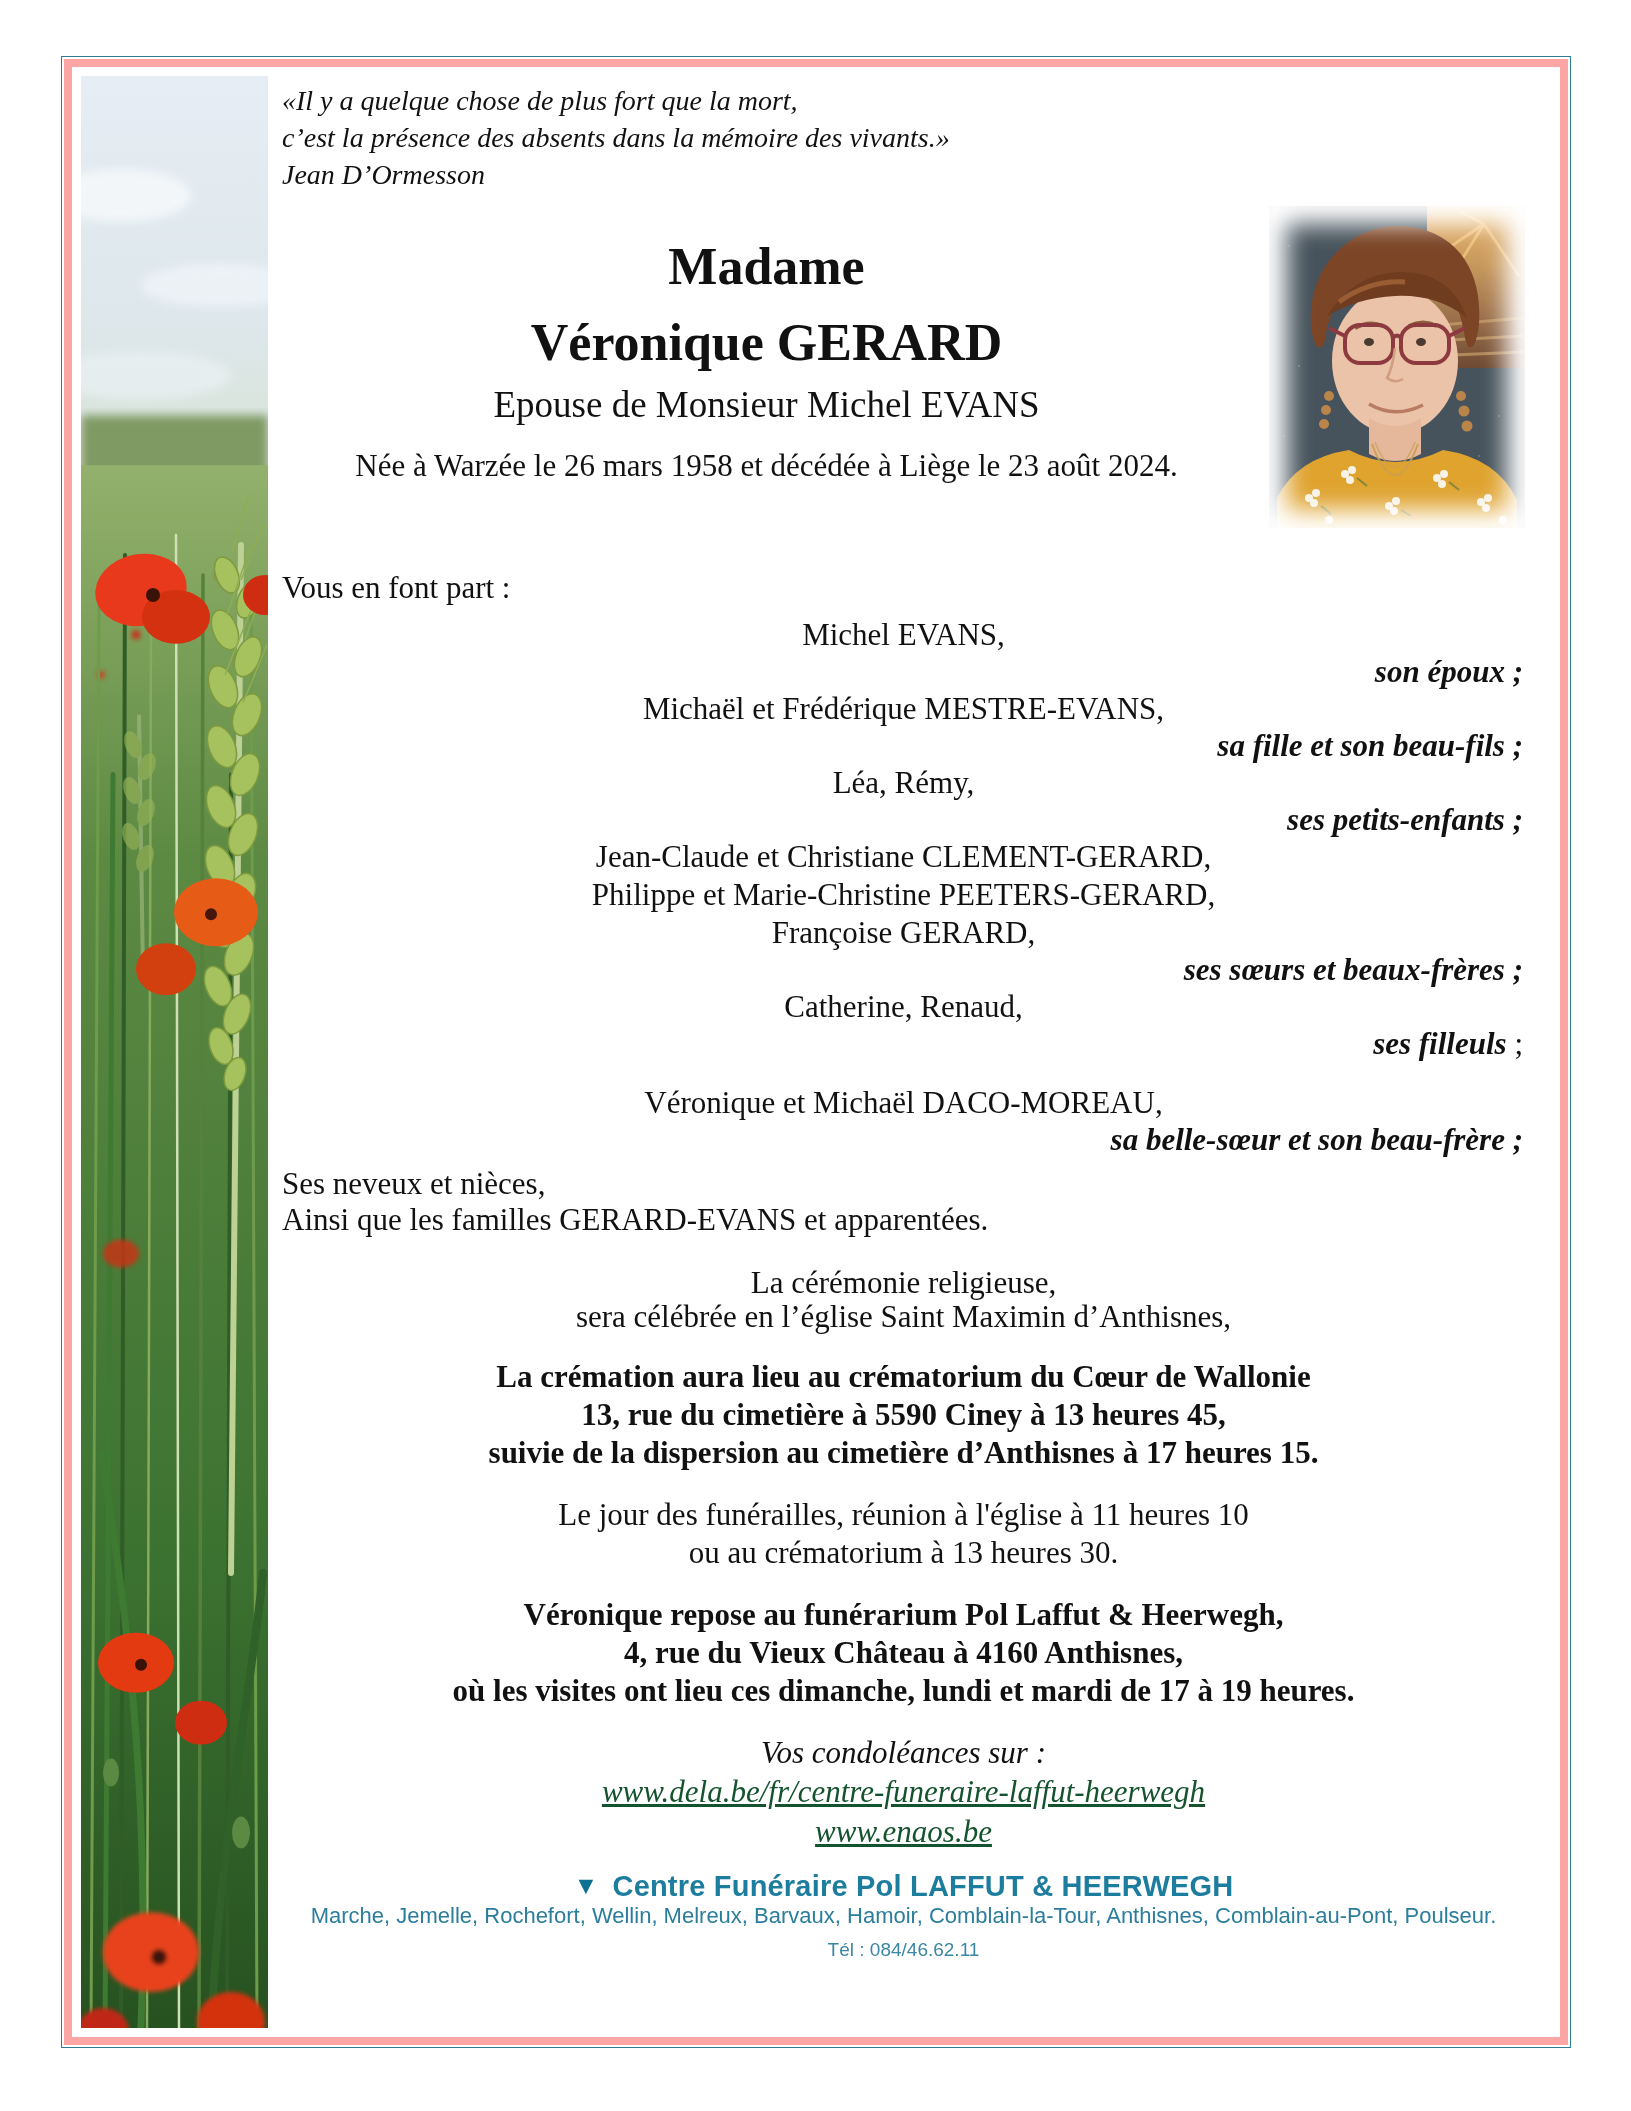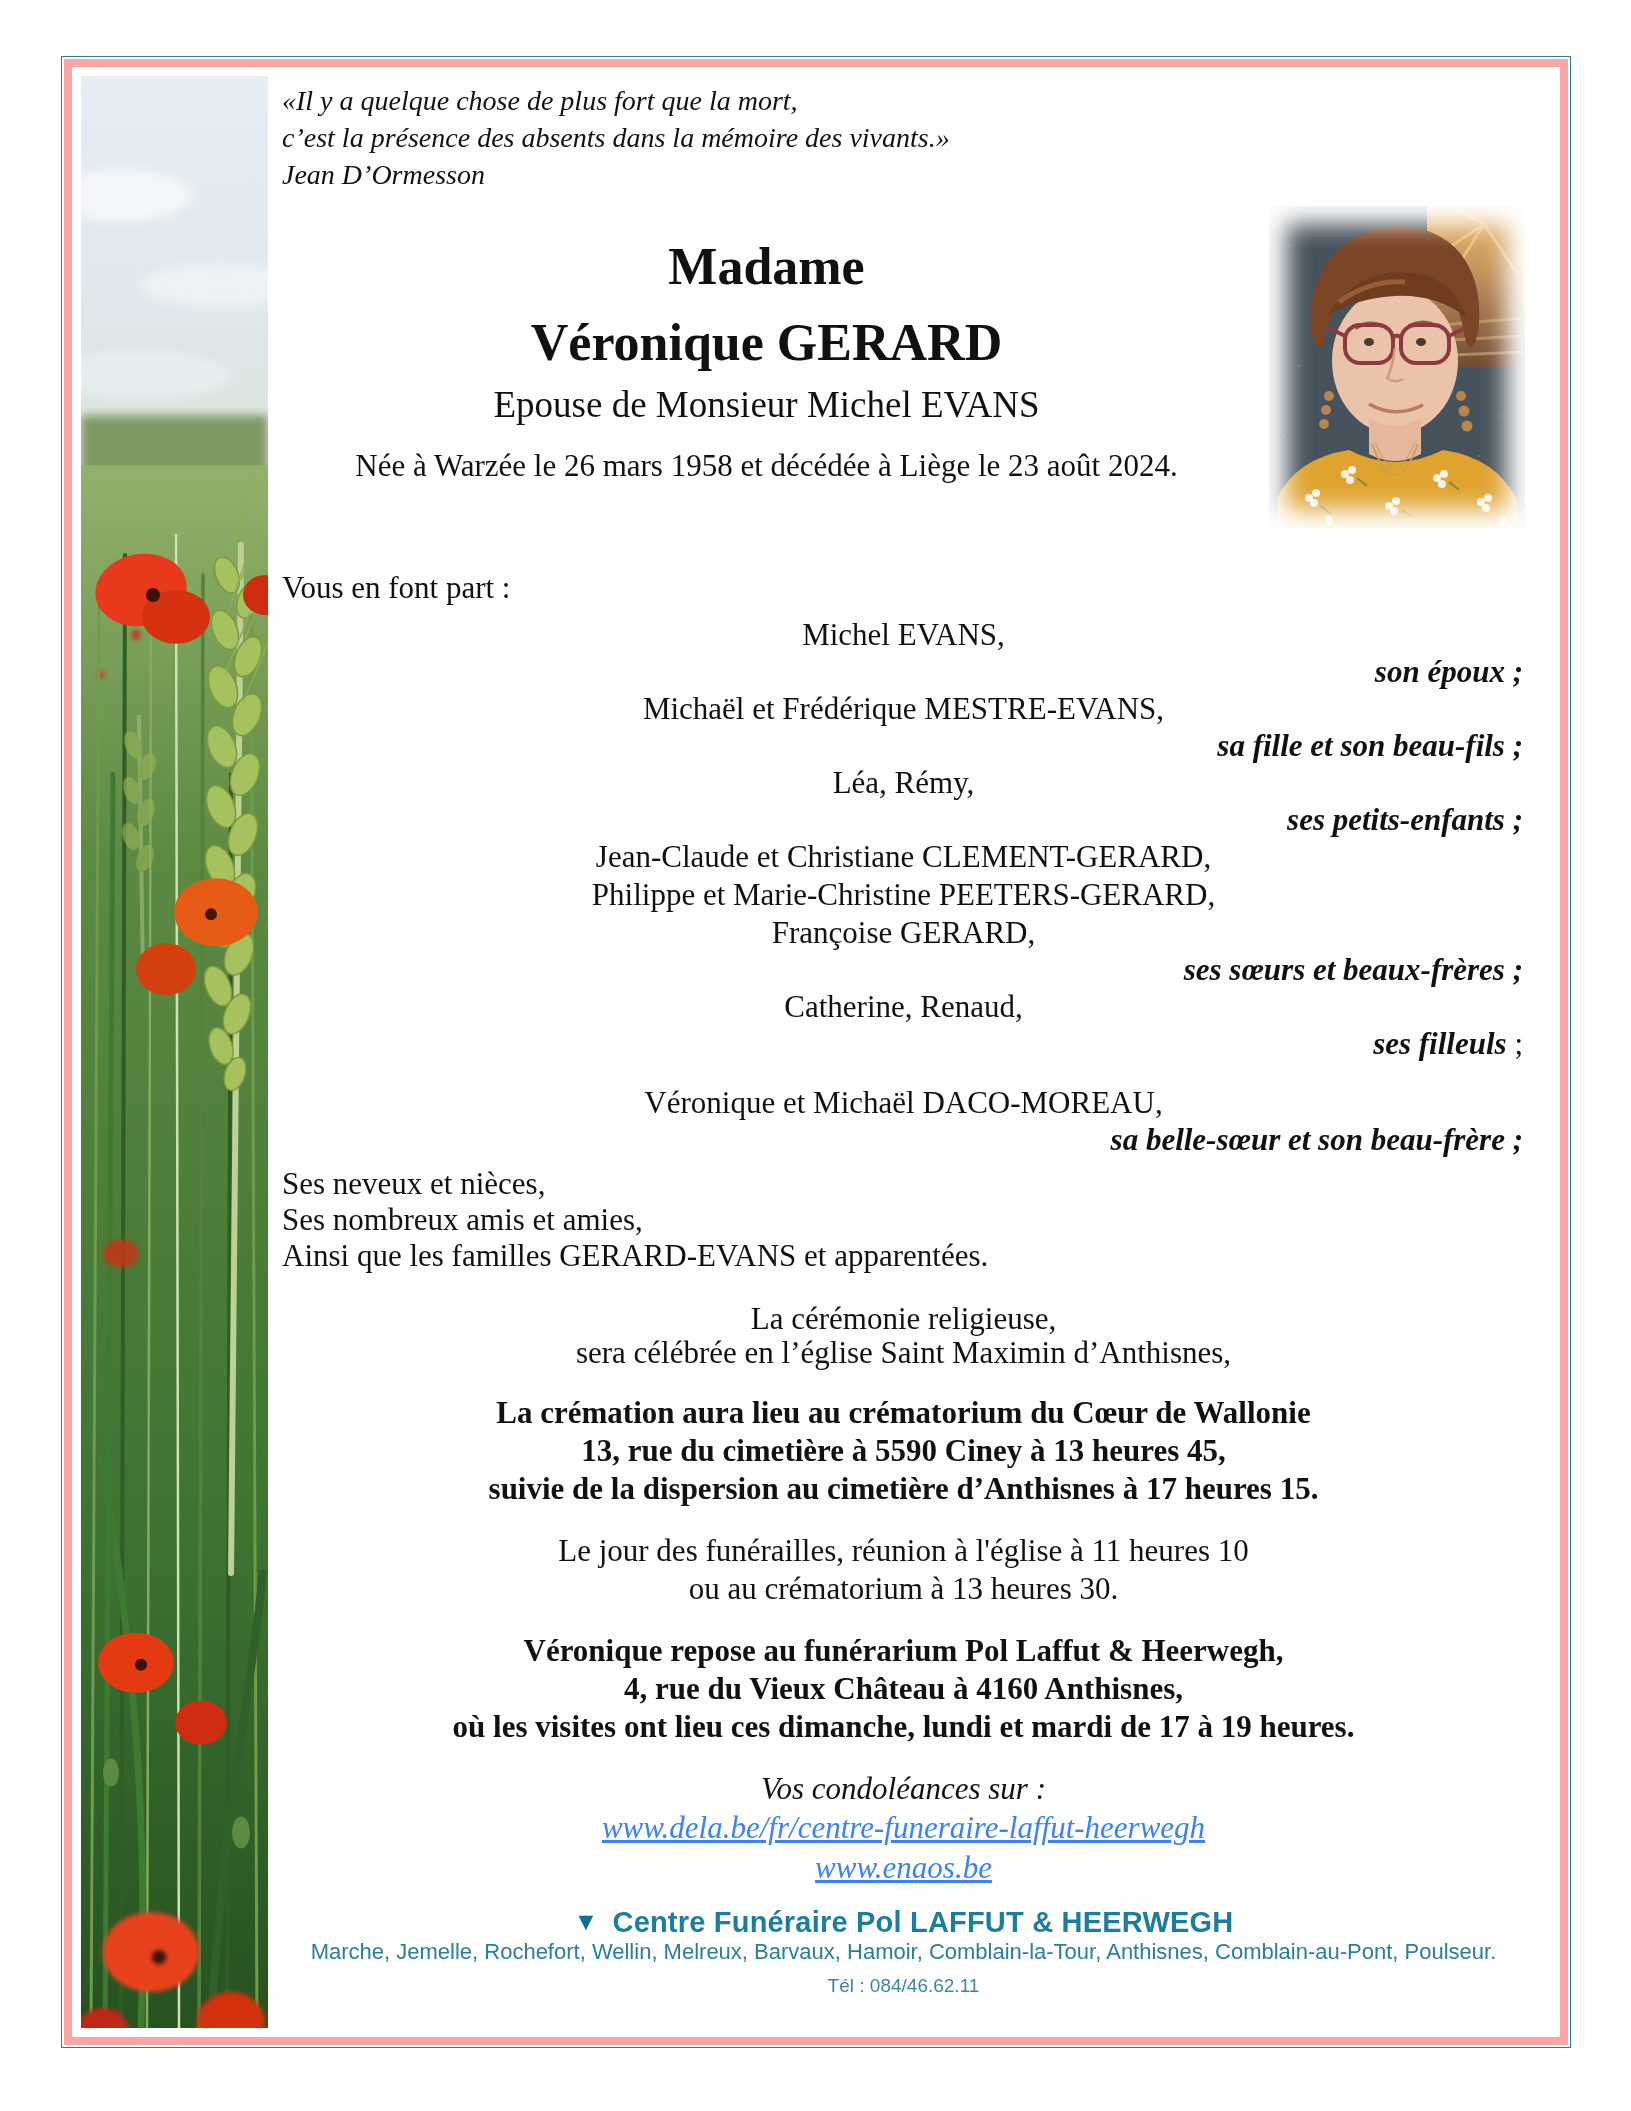--- a/index.html
+++ b/index.html
@@ -33,21 +33,21 @@
   .closing{margin-top:8px;font-size:31px;}
   .closing div{line-height:36px;}
   .centered{text-align:center;font-size:31px;}
   .ceremony{margin-top:28px;line-height:34px;}
   .bold{font-weight:bold;}
   .cremation{margin-top:24px;font-weight:bold;line-height:38px;}
   .meeting{margin-top:24px;line-height:38px;}
   .repose{margin-top:24px;font-weight:bold;line-height:38px;}
   .condolences{margin-top:24px;text-align:center;}
   .condolences .label{font-style:italic;font-size:31px;line-height:38px;}
-  .condolences a{display:inline-block;color:#3b82f6;font-style:italic;font-size:31px;line-height:40px;
+  .condolences a{display:inline-block;color:#14532d;font-style:italic;font-size:31px;line-height:40px;
                  text-decoration:underline;}
   .footer{margin-top:18px;text-align:center;font-family:"Liberation Sans","DejaVu Sans",sans-serif;}
   .brand{font-size:29px;font-weight:bold;color:#1d7d9e;letter-spacing:0.2px;}
   .brand .tri{color:#0c7090;font-size:25px;margin-right:14px;vertical-align:2px;}
   .towns{font-size:22px;color:#2a7d9c;}
   .phone{font-size:19px;margin-top:10px;color:#3a87a3;}
 </style>
 </head>
 <body>
 
@@ -309,21 +309,20 @@
           <div class="relation"><span>ses filleuls</span><span class="plain"> ;</span></div>
         </div>
         <div class="entry gap-before">
           <div class="name-line">Véronique et Michaël DACO-MOREAU,</div>
           <div class="relation"><span>sa belle-sœur et son beau-frère ;</span></div>
         </div>
       </div>
 
       <div class="closing">
         <div>Ses neveux et nièces,</div>
-        <div>Ses nombreux amis et amies,</div>
         <div>Ainsi que les familles GERARD-EVANS et apparentées.</div>
       </div>
 
       <div class="centered ceremony">
         <div>La cérémonie religieuse,</div>
         <div>sera célébrée en l’église Saint Maximin d’Anthisnes,</div>
       </div>
 
       <div class="centered cremation">
         <div>La crémation aura lieu au crématorium du Cœur de Wallonie</div>

